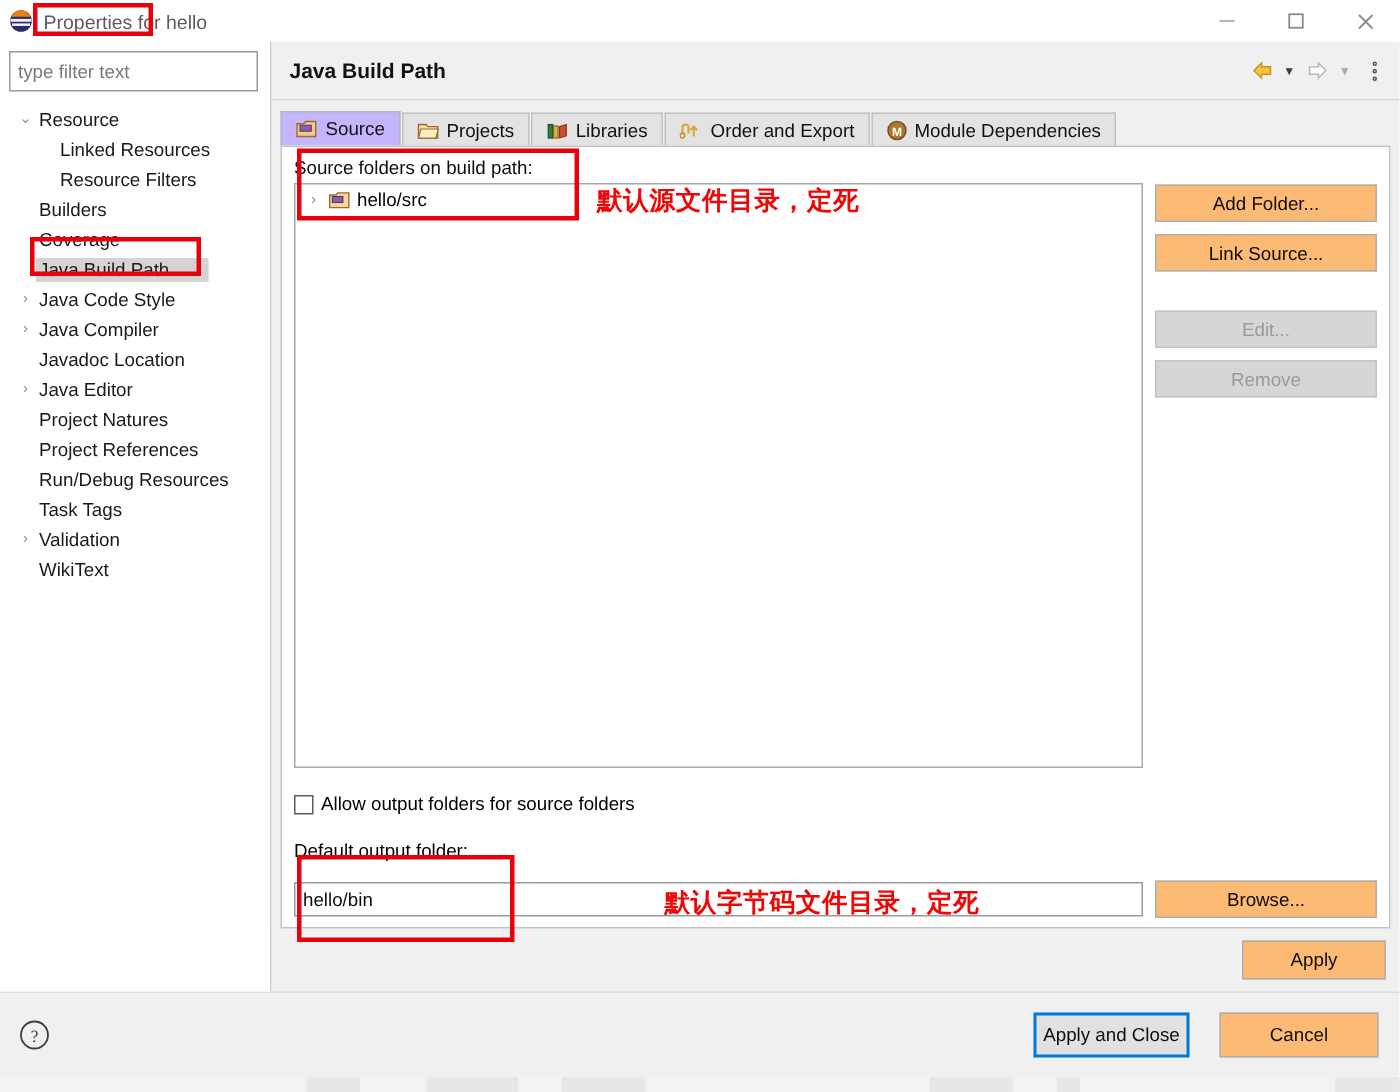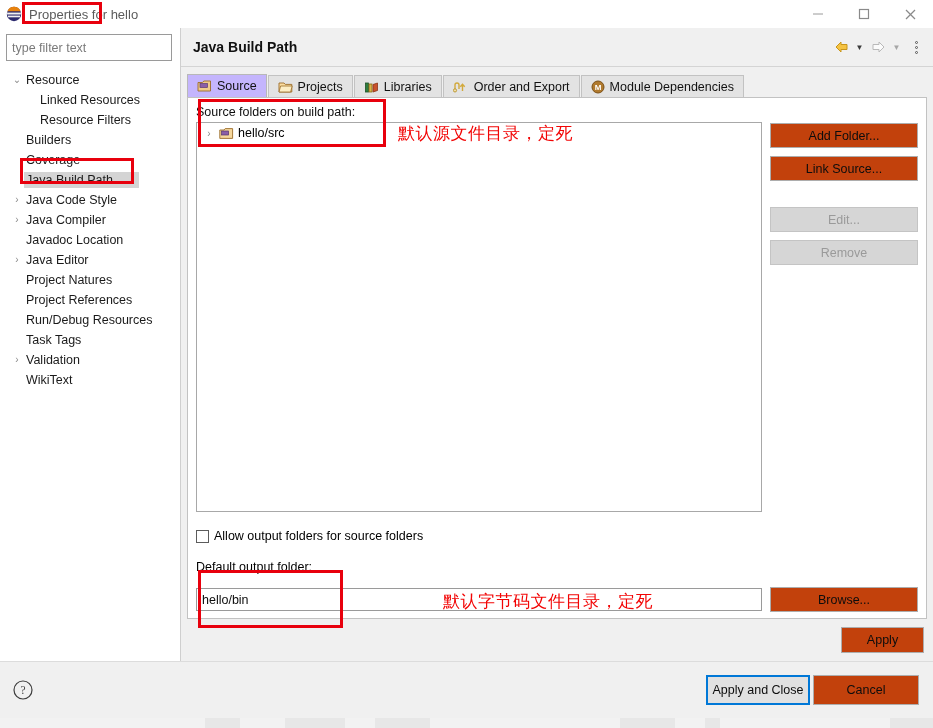--- a/index.html
+++ b/index.html
@@ -267,21 +267,21 @@
   #source-buttons {
     width: 148px;
     flex: 0 0 148px;
     display: flex;
     flex-direction: column;
     gap: 8px;
     padding-top: 18px;
   }
   .btn {
     height: 25px;
-    background: #c2410c;
+    background: #fdba74;
     border: 1px solid #adadad;
     font-size: 12.5px;
     color: #0d0d0d;
     display: flex;
     align-items: center;
     justify-content: center;
     font-family: "Liberation Sans", sans-serif;
     box-sizing: border-box;
   }
   .btn.disabled {
@@ -338,41 +338,41 @@
   #apply-row {
     flex: 0 0 auto;
     height: 42px;
     display: flex;
     align-items: center;
     justify-content: flex-end;
     padding-right: 9px;
     background: #f0f0f0;
   }
   #apply-button {
-    width: 83px;
+    width: 96px;
     height: 26px;
   }
 
   
   #dialog-footer {
     flex: 0 0 auto;
     height: 56px;
     background: #f0f0f0;
     border-top: 1px solid #dcdcdc;
     display: flex;
     align-items: center;
     padding: 0 14px 0 12px;
   }
   #help-icon {
     width: 22px; height: 22px;
   }
   #footer-buttons {
     margin-left: auto;
     display: flex;
-    gap: 3px;
+    gap: 20px;
     padding-left: 20px;
   }
   #apply-close-button {
     width: 104px;
     height: 30px;
     border: 2px solid #0078d7;
     background: #e1e1e1;
   }
   #cancel-button {
     width: 106px;
@@ -396,21 +396,21 @@
   .annot-box {
     position: absolute;
     border: 3px solid #e8000d;
     box-sizing: border-box;
     pointer-events: none;
     z-index: 50;
   }
   .annot-text {
     position: absolute;
     color: #f20505;
-    font-weight: normal;
+    font-weight: bold;
     font-size: 17px;
     font-family: "DejaVu Sans", "Liberation Sans", sans-serif;
     white-space: nowrap;
     pointer-events: none;
     z-index: 50;
     letter-spacing: 0.5px;
   }
 </style>
 </head>
 <body>

